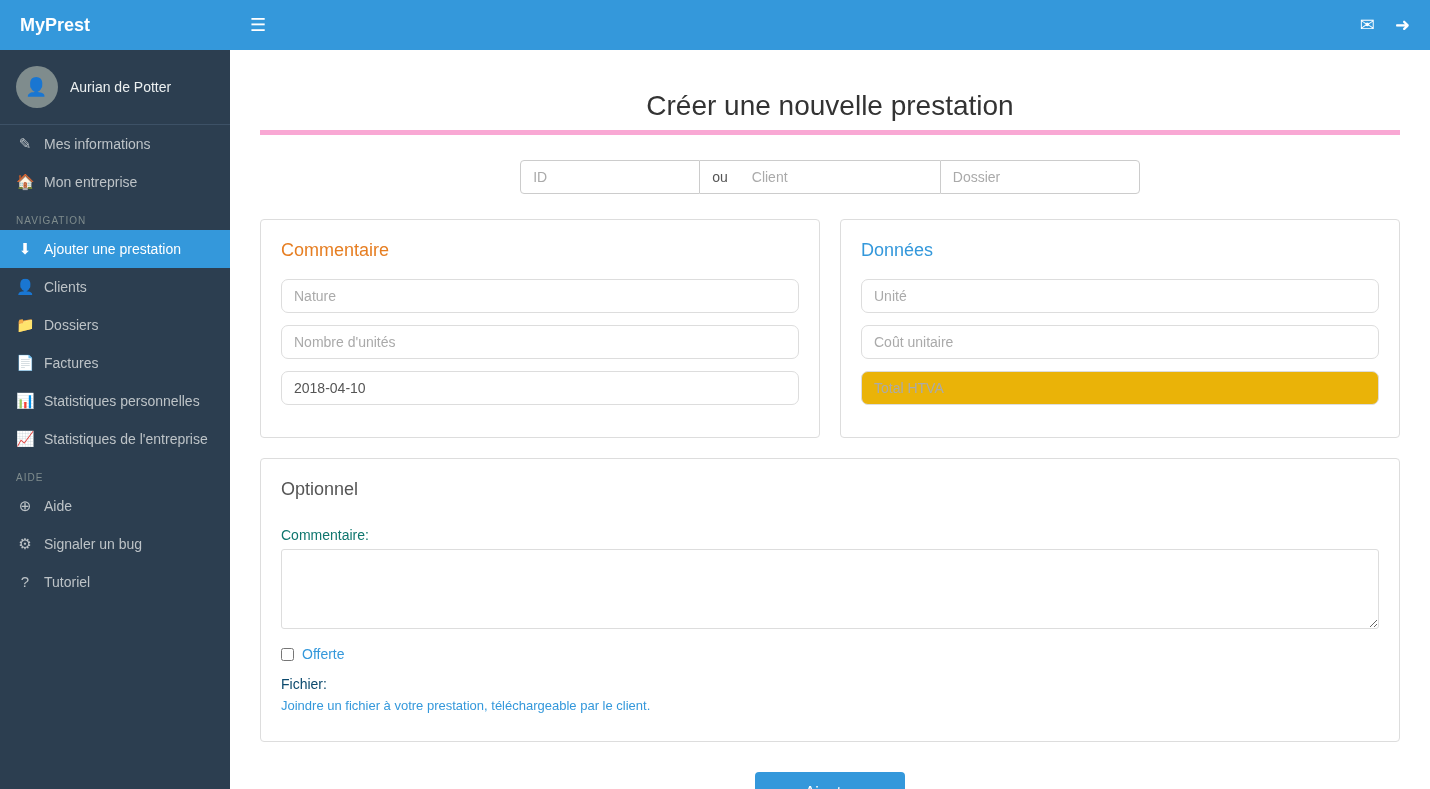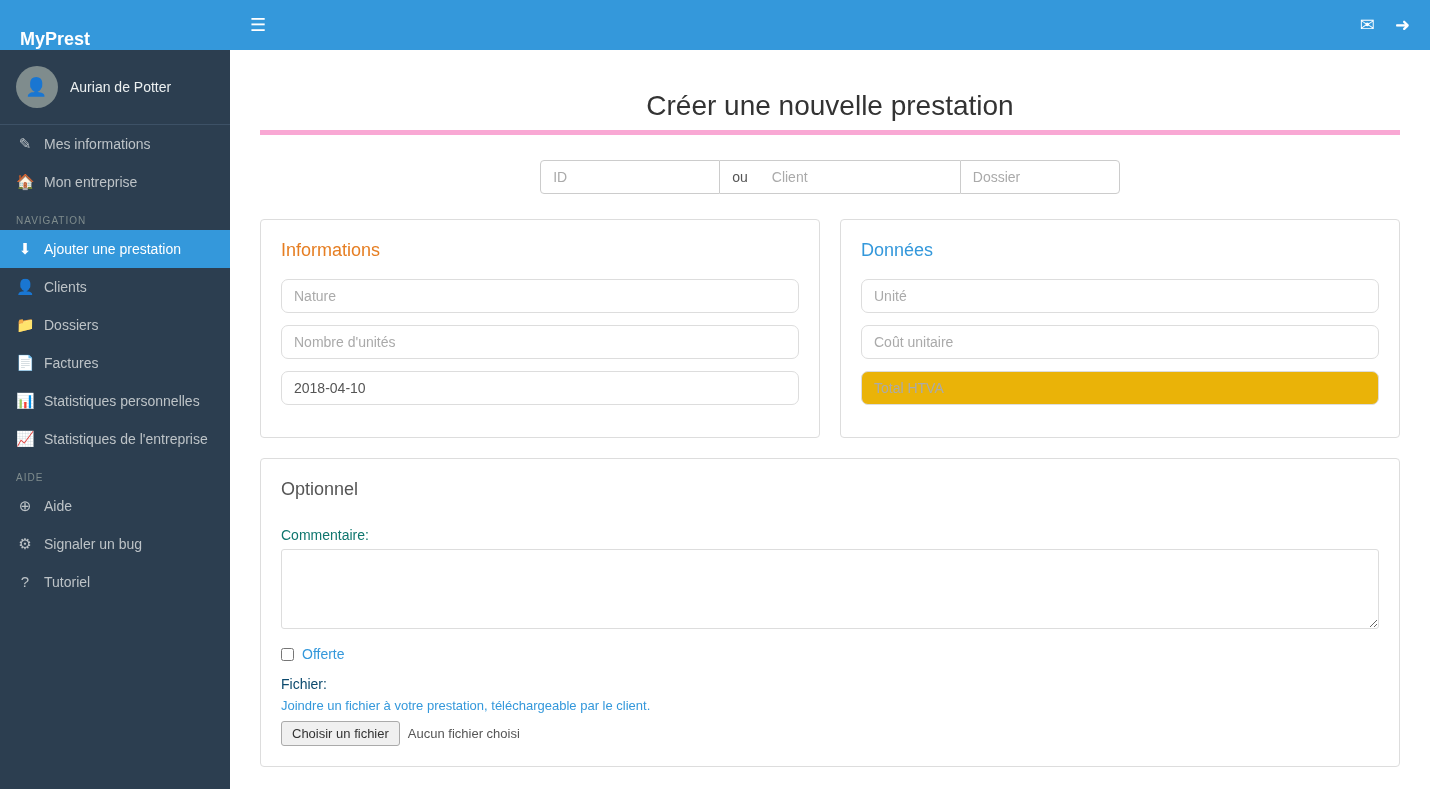--- a/index.html
+++ b/index.html
@@ -14,21 +14,21 @@
       display: flex;
       flex-direction: column;
       height: 100%;
       overflow-y: auto;
     }
     .sidebar-header {
       background: #3498db;
       padding: 0 20px;
       height: 50px;
       display: flex;
-      align-items: flex-end;
+      align-items: center;
       font-size: 18px;
       font-weight: bold;
       color: white;
     }
     .sidebar-user {
       display: flex;
       align-items: center;
       padding: 16px 16px;
       border-bottom: 1px solid #3d5166;
     }
@@ -159,21 +159,21 @@
       font-size: 14px;
     }
     .id-row input.client-input {
       border-left: none;
       border-right: none;
       border-radius: 0;
       width: 200px;
     }
     .id-row input.dossier-input {
       border-radius: 0 4px 4px 0;
-      width: 160px;
+      width: 200px;
     }
 
     
     .two-col {
       display: grid;
       grid-template-columns: 1fr 1fr;
       gap: 20px;
       margin-bottom: 20px;
     }
 
@@ -388,21 +388,21 @@
       <div class="id-row">
         <input type="text" class="form-control" style="width: 180px; border-radius: 4px 0px 0px 4px;" placeholder="ID">
         <span class="ou-label">ou</span>
         <input type="text" class="form-control client-input" placeholder="Client" style="">
         <input type="text" class="form-control dossier-input" placeholder="Dossier" style="">
       </div>
 
       <div class="two-col">
 
         <div class="card">
-          <div class="card-title">Informations</div>
+          <div class="card-title">Commentaire</div>
           <div class="form-group">
             <input type="text" class="form-control" placeholder="Nature" style="">
           </div>
           <div class="form-group">
             <input type="text" class="form-control" placeholder="Nombre d'unités" style="">
           </div>
           <div class="form-group">
             <input type="text" class="form-control" value="2018-04-10" style="">
           </div>
         </div>
@@ -427,24 +427,20 @@
         <label class="commentaire-label">Commentaire:</label>
         <textarea class="commentaire-textarea" style=""></textarea>
 
         <div class="offerte-row">
           <input type="checkbox" style="">
           <span class="offerte-label">Offerte</span>
         </div>
 
         <div class="fichier-label">Fichier:</div>
         <span class="fichier-link">Joindre un fichier à votre prestation, téléchargeable par le client.</span>
-        <div class="file-row">
-          <button class="file-btn">Choisir un fichier</button>
-          <span class="file-no-chosen">Aucun fichier choisi</span>
-        </div>
       </div>
 
       <div class="submit-area">
         <button class="submit-btn">Ajouter</button>
       </div>
 
     </div>
   </div>
 </div>
 

